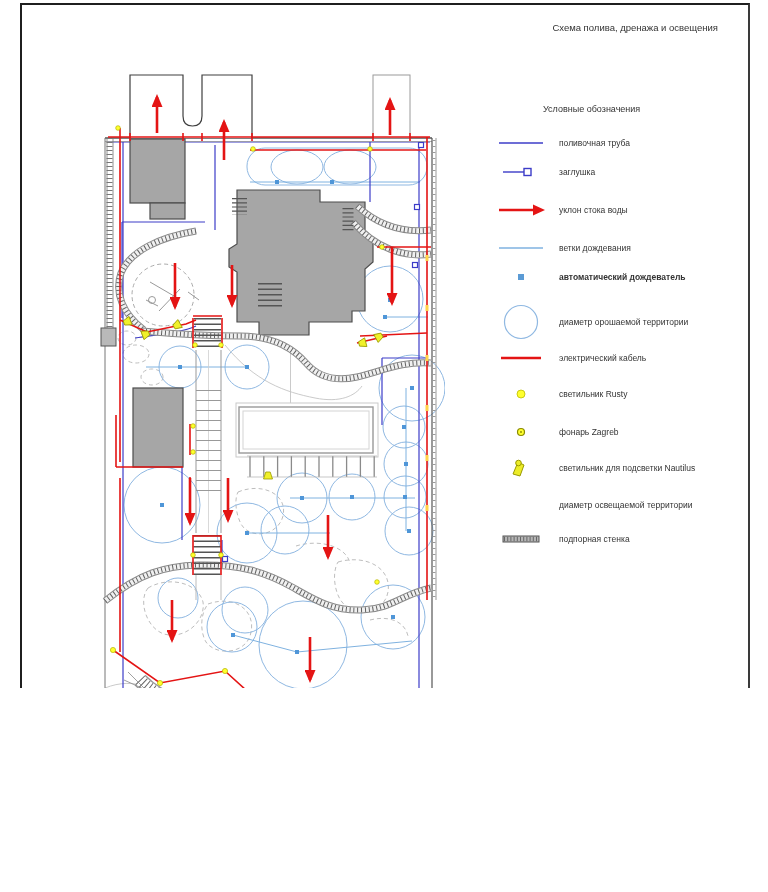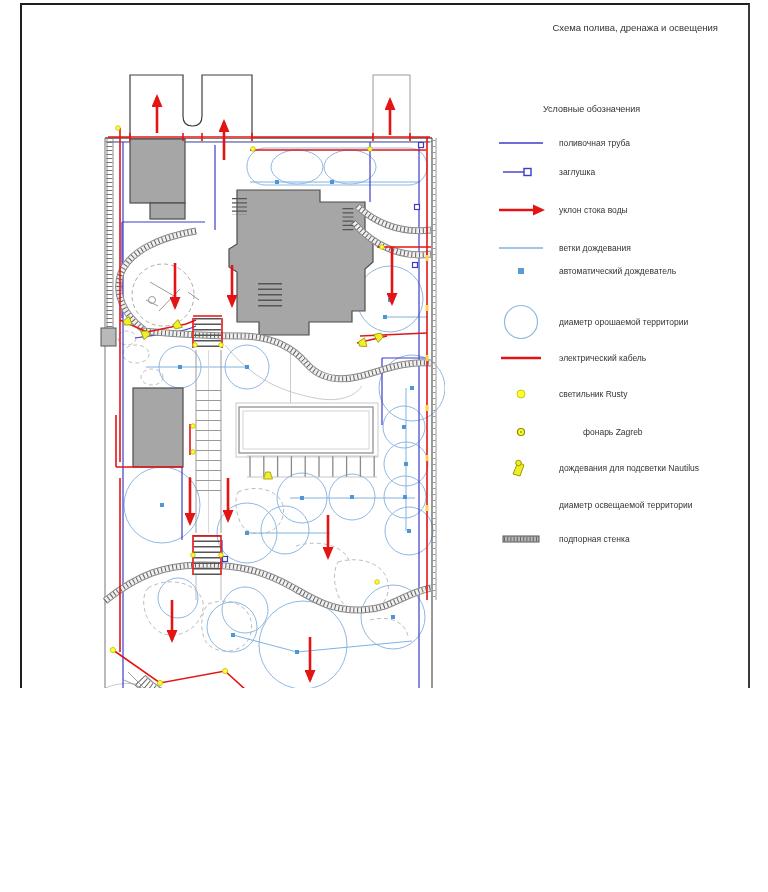--- a/index.html
+++ b/index.html
@@ -69,21 +69,21 @@
         <span class="legend-label">уклон стока воды</span>
       </div>
       <div class="legend-row" style="top: 230px; text-align: right;">
         <span class="legend-sym">
           <svg width="48" height="36" viewBox="0 0 48 36" xmlns="http://www.w3.org/2000/svg">
             <line x1="2" y1="18" x2="46" y2="18" stroke="#7fb2e0" stroke-width="1.3"></line>
           </svg>
         </span>
         <span class="legend-label">ветки дождевания</span>
       </div>
-      <div class="legend-row" style="top: 253px;">
+      <div class="legend-row" style="top: 259px; font-weight: bold;">
         <span class="legend-sym">
           <svg width="48" height="36" viewBox="0 0 48 36" xmlns="http://www.w3.org/2000/svg">
             <rect x="21" y="15" width="6" height="6" fill="#5b9bd5"></rect>
           </svg>
         </span>
         <span class="legend-label">автоматический дождеватель</span>
       </div>
       <div class="legend-row" style="top: 304px;">
         <span class="legend-sym">
           <svg width="48" height="36" viewBox="0 0 48 36" xmlns="http://www.w3.org/2000/svg">
@@ -101,37 +101,37 @@
         <span class="legend-label">электрический кабель</span>
       </div>
       <div class="legend-row" style="top: 376px; align-items: center;">
         <span class="legend-sym">
           <svg width="48" height="36" viewBox="0 0 48 36" xmlns="http://www.w3.org/2000/svg">
             <circle cx="24" cy="18" r="4" fill="#ffff2e" stroke="#bdbd00" stroke-width="0.8"></circle>
           </svg>
         </span>
         <span class="legend-label">светильник Rusty</span>
       </div>
-      <div class="legend-row" style="top: 414px; gap: 24px;">
+      <div class="legend-row" style="top: 414px;">
         <span class="legend-sym">
           <svg width="48" height="36" viewBox="0 0 48 36" xmlns="http://www.w3.org/2000/svg">
             <circle cx="24" cy="18" r="3.5" fill="#ffff2e" stroke="#8a8a00" stroke-width="1.2"></circle>
             <circle cx="24" cy="18" r="0.9" fill="#8a8a00"></circle>
           </svg>
         </span>
         <span class="legend-label">фонарь Zagreb</span>
       </div>
       <div class="legend-row" style="top: 450px;">
         <span class="legend-sym">
           <svg width="48" height="36" viewBox="0 0 48 36" xmlns="http://www.w3.org/2000/svg">
             <polygon points="16,24 21,12 27,15 23,26" fill="#ecec28" stroke="#9a9a00" stroke-width="1"></polygon>
             <circle cx="21.5" cy="13" r="2.8" fill="#ecec28" stroke="#9a9a00" stroke-width="1"></circle>
           </svg>
         </span>
-        <span class="legend-label">дождевания для подсветки Nautilus</span>
+        <span class="legend-label">светильник для подсветки Nautilus</span>
       </div>
       <div class="legend-row" style="top: 487px;">
         <span class="legend-sym">
           <svg width="48" height="36" viewBox="0 0 48 36" xmlns="http://www.w3.org/2000/svg"></svg>
         </span>
         <span class="legend-label">диаметр освещаемой территории</span>
       </div>
       <div class="legend-row" style="top: 521px;">
         <span class="legend-sym">
           <svg width="48" height="36" viewBox="0 0 48 36" xmlns="http://www.w3.org/2000/svg">

